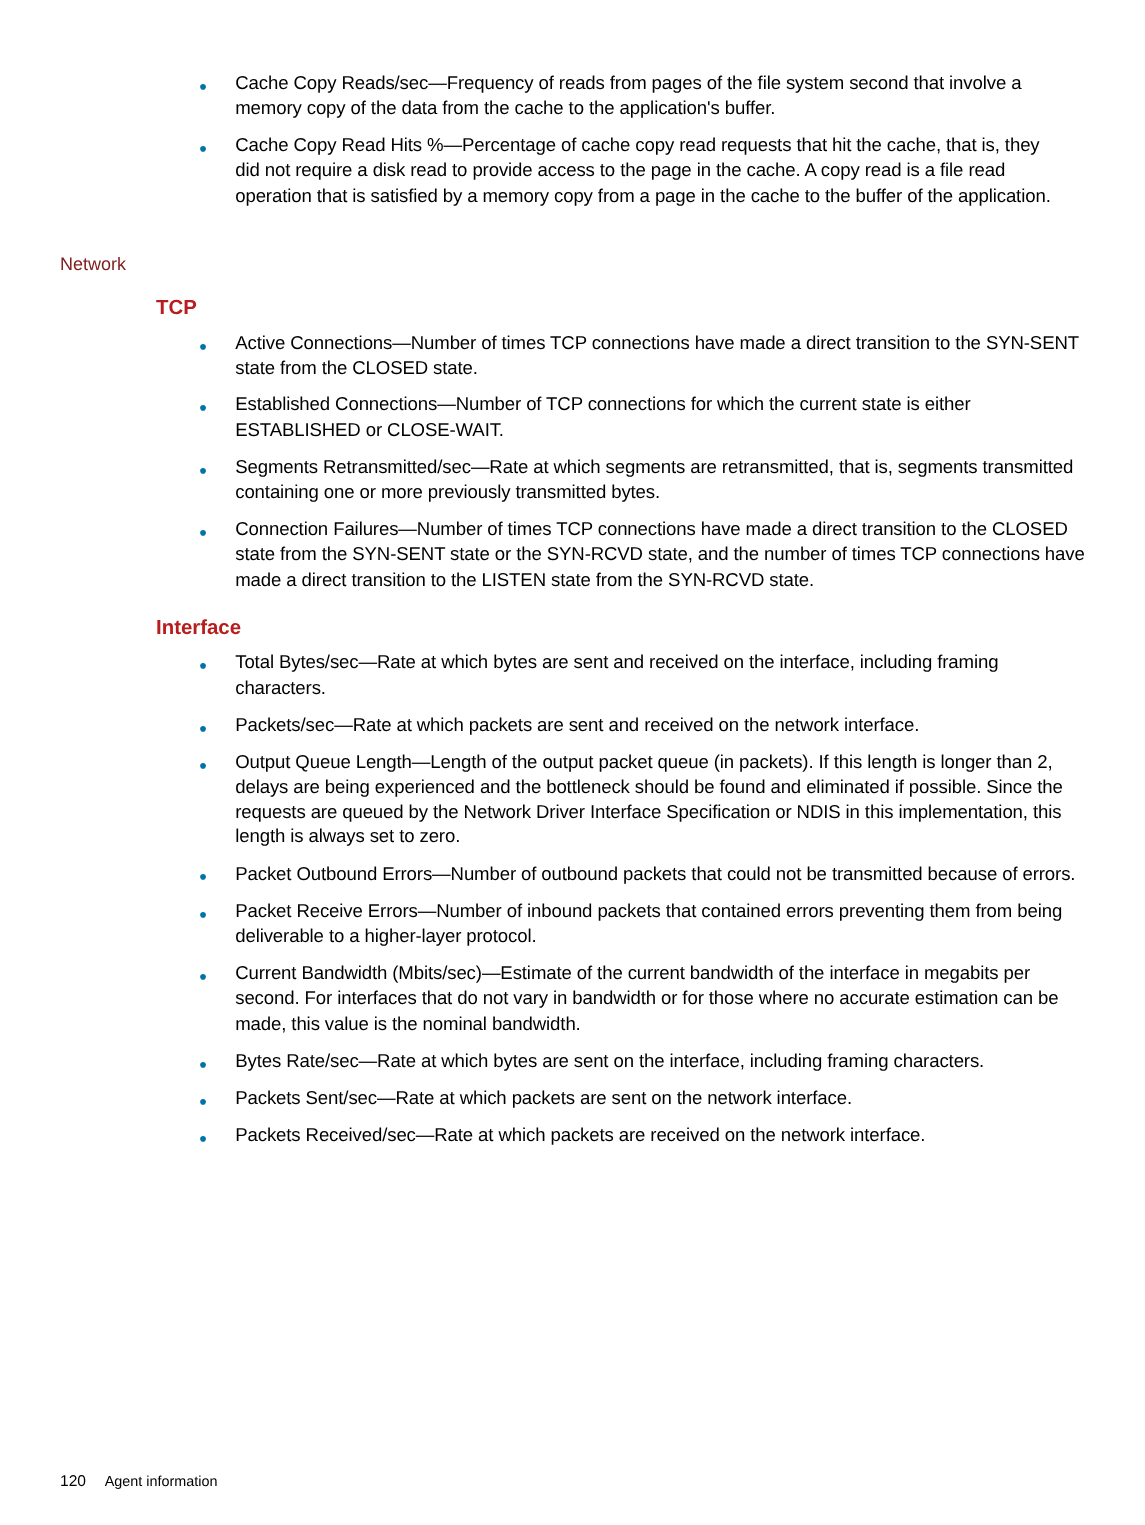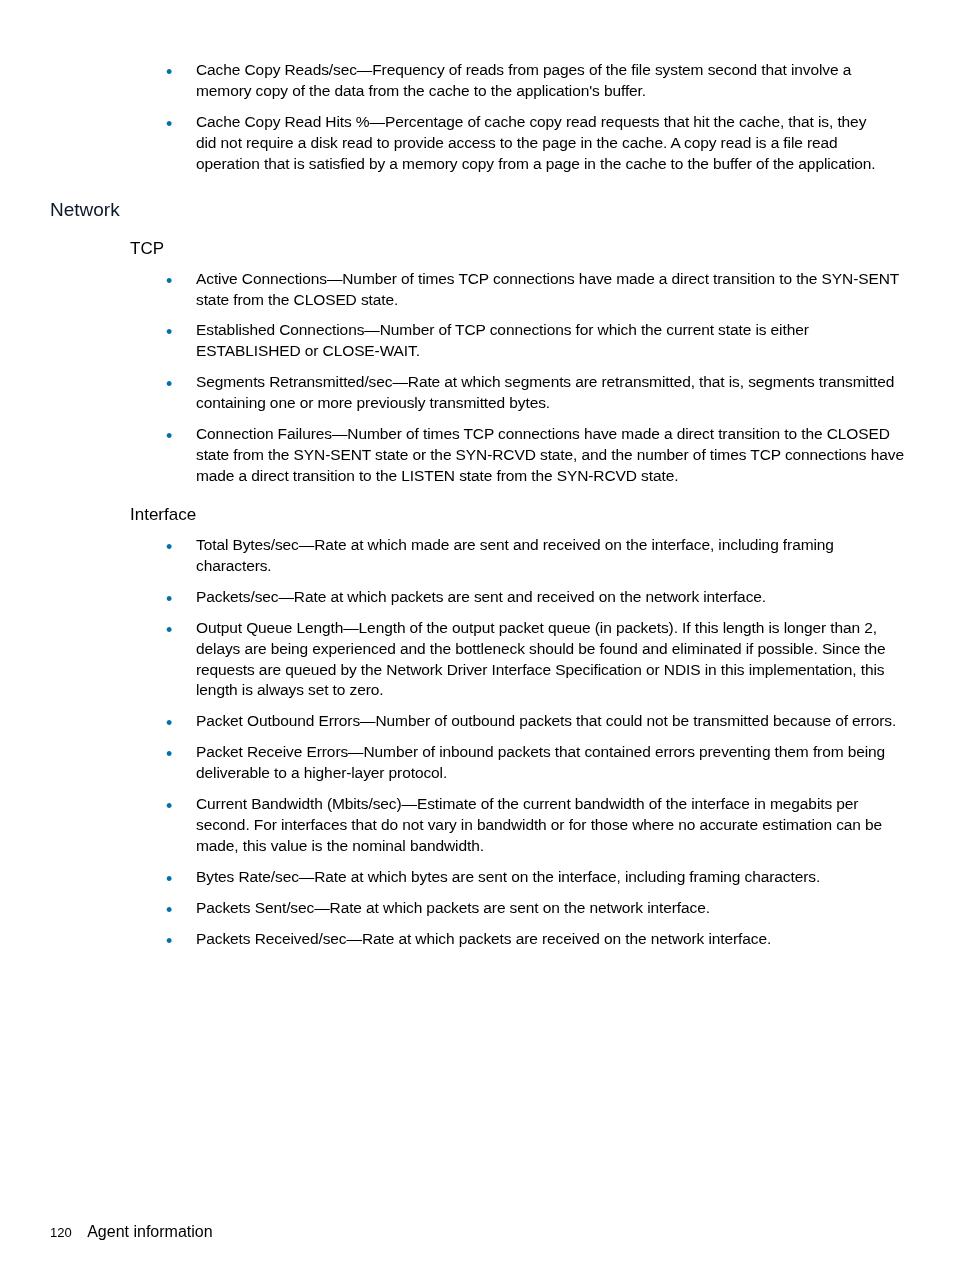--- a/index.html
+++ b/index.html
@@ -33,50 +33,50 @@
     }
     ul li::before {
       content: "•";
       position: absolute;
       left: 6px;
       top: 0;
       color: #0073a8;
       font-size: 18px;
     }
     .h2 {
-      color: #0f172a;
-      font-size: 19px;
+      color: #7f1d1d;
+      font-size: 15px;
       font-weight: normal;
-      margin-top: 24px;
+      margin-top: 37px;
       margin-bottom: 10px;
     }
     .h3 {
-      color: #000000;
+      color: #b91c1c;
       font-size: 17px;
-      font-weight: normal;
+      font-weight: bold;
       margin-left: 80px;
       margin-top: 18px;
       margin-bottom: 10px;
     }
     .sub-list {
       margin-left: 110px;
     }
     .footer {
       position: absolute;
       bottom: 30px;
       left: 50px;
       font-size: 12.5px;
       color: #000;
     }
     .page-num {
       font-size: 13px;
       margin-right: 12px;
     }
     .section-name {
-      font-size: 16px;
+      font-size: 12px;
     }
   </style>
 </head>
 <body>
 
 <ul class="first-list">
   <li>Cache Copy Reads/sec—Frequency of reads from pages of the file system second that involve a memory copy of the data from the cache to the application's buffer.</li>
   <li>Cache Copy Read Hits %—Percentage of cache copy read requests that hit the cache, that is, they did not require a disk read to provide access to the page in the cache. A copy read is a file read operation that is satisfied by a memory copy from a page in the cache to the buffer of the application.</li>
 </ul>
 
@@ -87,21 +87,21 @@
 <ul class="sub-list">
   <li>Active Connections—Number of times TCP connections have made a direct transition to the SYN-SENT state from the CLOSED state.</li>
   <li>Established Connections—Number of TCP connections for which the current state is either ESTABLISHED or CLOSE-WAIT.</li>
   <li>Segments Retransmitted/sec—Rate at which segments are retransmitted, that is, segments transmitted containing one or more previously transmitted bytes.</li>
   <li>Connection Failures—Number of times TCP connections have made a direct transition to the CLOSED state from the SYN-SENT state or the SYN-RCVD state, and the number of times TCP connections have made a direct transition to the LISTEN state from the SYN-RCVD state.</li>
 </ul>
 
 <div class="h3">Interface</div>
 
 <ul class="sub-list">
-  <li>Total Bytes/sec—Rate at which made are sent and received on the interface, including framing characters.</li>
+  <li>Total Bytes/sec—Rate at which bytes are sent and received on the interface, including framing characters.</li>
   <li>Packets/sec—Rate at which packets are sent and received on the network interface.</li>
   <li>Output Queue Length—Length of the output packet queue (in packets). If this length is longer than 2, delays are being experienced and the bottleneck should be found and eliminated if possible. Since the requests are queued by the Network Driver Interface Specification or NDIS in this implementation, this length is always set to zero.</li>
   <li>Packet Outbound Errors—Number of outbound packets that could not be transmitted because of errors.</li>
   <li>Packet Receive Errors—Number of inbound packets that contained errors preventing them from being deliverable to a higher-layer protocol.</li>
   <li>Current Bandwidth (Mbits/sec)—Estimate of the current bandwidth of the interface in megabits per second. For interfaces that do not vary in bandwidth or for those where no accurate estimation can be made, this value is the nominal bandwidth.</li>
   <li>Bytes Rate/sec—Rate at which bytes are sent on the interface, including framing characters.</li>
   <li>Packets Sent/sec—Rate at which packets are sent on the network interface.</li>
   <li>Packets Received/sec—Rate at which packets are received on the network interface.</li>
 </ul>
 

